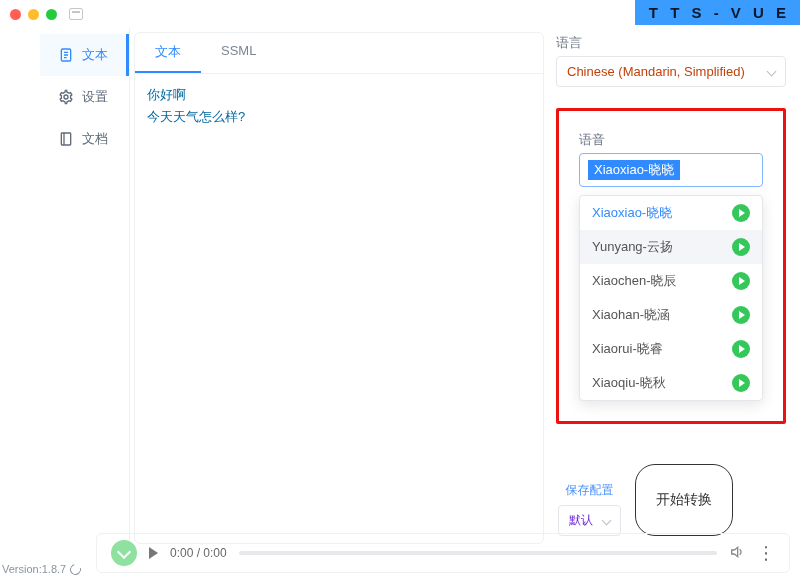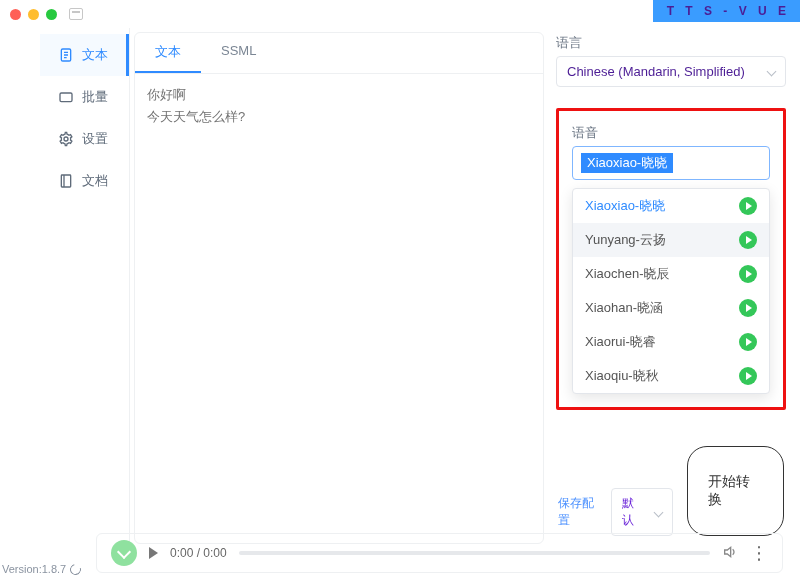--- a/index.html
+++ b/index.html
@@ -6,56 +6,56 @@
   body { width: 800px; height: 577px; background: #fff; overflow: hidden; position: relative; font-size: 13px; color: #333; }
 
   .titlebar { height: 28px; display: flex; align-items: center; padding: 0 10px; }
   .dots { display: flex; gap: 7px; }
   .dot { width: 11px; height: 11px; border-radius: 50%; }
   .dot.red { background: #ff5f56; }
   .dot.yellow { background: #ffbd2e; }
   .dot.green { background: #27c93f; }
   .tab-strip-icon { margin-left: 12px; width: 14px; height: 12px; border: 1px solid #c7c7c7; border-radius: 2px; position: relative; }
   .tab-strip-icon::after{content:"";position:absolute;top:2px;left:2px;right:2px;height:2px;background:#c7c7c7;}
-  .brand { position:absolute; right:0; top:0; background:#3a9cff; color:#4c1d95; font-weight:700; letter-spacing:4px; padding:4px 10px 4px 14px; font-size:12px;}
+  .brand { position:absolute; right:0; top:0; background:#3a9cff; color:#0f172a; font-weight:700; letter-spacing:4px; padding:4px 10px 4px 14px; font-size:15px;}
 
   .main { display:flex; height: 520px; margin-left: 40px; }
   .sidebar { width: 90px; border-right: 1px solid #eef0f2; padding-top: 6px; }
   .side-item { display:flex; align-items:center; gap:8px; padding:12px 8px 12px 18px; color:#5f6b7a; cursor:pointer;}
   .side-item.active { color:#2f8bff; border-right:3px solid #2f8bff; background:#f5faff;}
   .side-item svg { width:16px; height:16px; }
 
   .center { flex:1; border:1px solid #eef0f2; border-radius:6px; margin:4px 6px 4px 4px; display:flex; flex-direction:column; }
   .tabs { display:flex; border-bottom:1px solid #eef0f2; }
   .tab { padding:10px 20px; color:#7b8694; cursor:pointer; }
   .tab.active { color:#2f8bff; border-bottom:2px solid #2f8bff; font-weight:500;}
-  .editor { flex:1; padding:10px 12px; color:#737373; white-space:pre-line; line-height:1.7;}
+  .editor { flex:1; padding:10px 12px; color:#0369a1; white-space:pre-line; line-height:1.7;}
 
   .right { width:250px; padding:6px 14px 6px 6px; display:flex; flex-direction:column; gap:21px;}
   .lbl { color:#6b7684; font-size:13px; margin-bottom:4px; display:block;}
-  .select { border:1px solid #e3e6eb; border-radius:4px; padding:7px 10px; display:flex; align-items:center; justify-content:space-between; color:#4c1d95; cursor:pointer; background:#fff;}
+  .select { border:1px solid #e3e6eb; border-radius:4px; padding:7px 10px; display:flex; align-items:center; justify-content:space-between; color:#c2410c; cursor:pointer; background:#fff;}
   .chev { border:solid #b8bec7; border-width:0 1px 1px 0; padding:3px; transform:rotate(45deg); }
 
-  .voice-block { border:3px solid #e11; padding:13px; border-radius:2px; position:relative; }
+  .voice-block { border:3px solid #e11; padding:20px; border-radius:2px; position:relative; }
   .voice-field { border:1px solid #7fb6ff; border-radius:4px; padding:6px 8px; display:flex; align-items:center;}
   .voice-field span{ background:#2f8bff; color:#fff; padding:1px 6px; }
   .dropdown { margin-top:8px; border:1px solid #e3e6eb; border-radius:4px; box-shadow:0 4px 14px rgba(0,0,0,.1); background:#fff; max-height:230px; overflow:hidden;}
   .opt { display:flex; align-items:center; justify-content:space-between; padding:8px 12px; color:#555; cursor:pointer;}
   .opt.selected { color:#2f8bff; font-weight:500;}
   .opt.hover { background:#f3f5f8;align-items:flex-end;}
   .play { width:18px; height:18px; border-radius:50%; background:#34c759; display:flex; align-items:center; justify-content:center;}
   .play::after{content:"";border-style:solid;border-width:4px 0 4px 6px;border-color:transparent transparent transparent #fff;margin-left:1px;}
 
   .bottom-ctrl{ margin-top:auto; display:flex; align-items:flex-end; gap:14px; padding:4px 2px 6px;}
-  .save-col { display:flex; align-items:center; gap:6px;}
+  .save-col { display:flex; flex-direction:column; align-items:center; gap:6px;}
   .save-link{ color:#4a90ff; font-size:12px; cursor:pointer;}
   .small-select{ border:1px solid #e3e6eb; border-radius:4px; padding:6px 10px; display:flex; align-items:center; gap:10px; color:#6d28d9; cursor:pointer; font-size:12px;}
   .start-btn{ border:1px solid #333; border-radius:20px; padding:26px 20px; cursor:pointer; font-size:14px;}
 
-  .player{ position:absolute; bottom:4px; left:96px; right:17px; height:40px; display:flex; align-items:center; gap:12px; border:1px solid #eef0f2; border-radius:6px; padding:0 14px;}
+  .player{ position:absolute; bottom:4px; left:96px; right:10px; height:40px; display:flex; align-items:center; gap:12px; border:1px solid #eef0f2; border-radius:6px; padding:0 14px;}
   .dl-btn{ width:26px; height:26px; border-radius:50%; background:#8fe19f; display:flex; align-items:center; justify-content:center;}
   .dl-btn::after{content:"";width:8px;height:8px;border:solid #fff;border-width:0 2px 2px 0;transform:rotate(45deg);margin-top:-3px;}
   .play-ctrl{ border-style:solid; border-width:6px 0 6px 9px; border-color:transparent transparent transparent #777; cursor:pointer;}
   .time{ color:#666; font-size:12px;}
   .prog{ flex:1; height:4px; background:#e6e8eb; border-radius:2px;}
   .vol{ color:#888; }
   .kebab{ font-size:18px; color:#666; cursor:pointer;}
 
   .version{ position:absolute; left:2px; bottom:2px; font-size:11px; color:#8a93a0; display:flex; align-items:center; gap:4px;}
   .refresh{ width:11px;height:11px; border:1.5px solid #8a93a0; border-radius:50%; border-top-color:transparent; transform:rotate(30deg); cursor:pointer;}
@@ -74,26 +74,20 @@
 </div>
 
 <div class="main">
   <div class="sidebar">
     <div class="side-item active">
       <svg viewBox="0 0 24 24" fill="none" stroke="currentColor" stroke-width="2">
           <rect x="5" y="3" width="14" height="18" rx="2"></rect>
           <path d="M9 8h6M9 12h6M9 16h4"></path>
         </svg>
       <span>文本</span>
-    </div>
-    <div class="side-item">
-      <svg viewBox="0 0 24 24" fill="none" stroke="currentColor" stroke-width="2">
-          <rect x="3" y="6" width="18" height="13" rx="2"></rect>
-        </svg>
-      <span>批量</span>
     </div>
     <div class="side-item">
       <svg viewBox="0 0 24 24" fill="none" stroke="currentColor" stroke-width="2">
           <circle cx="12" cy="12" r="3"></circle>
           <path d="M19 12a7 7 0 0 0-.2-1.7l2-1.5-2-3.4-2.3 1a7 7 0 0 0-3-1.7L13 2h-2l-.5 2.7a7 7 0 0 0-3 1.7l-2.3-1-2 3.4 2 1.5A7 7 0 0 0 5 12a7 7 0 0 0 .2 1.7l-2 1.5 2 3.4 2.3-1a7 7 0 0 0 3 1.7L11 22h2l.5-2.7a7 7 0 0 0 3-1.7l2.3 1 2-3.4-2-1.5c.1-.6.2-1.1.2-1.7z"></path>
         </svg>
       <span>设置</span>
     </div>
     <div class="side-item">
       <svg viewBox="0 0 24 24" fill="none" stroke="currentColor" stroke-width="2">

